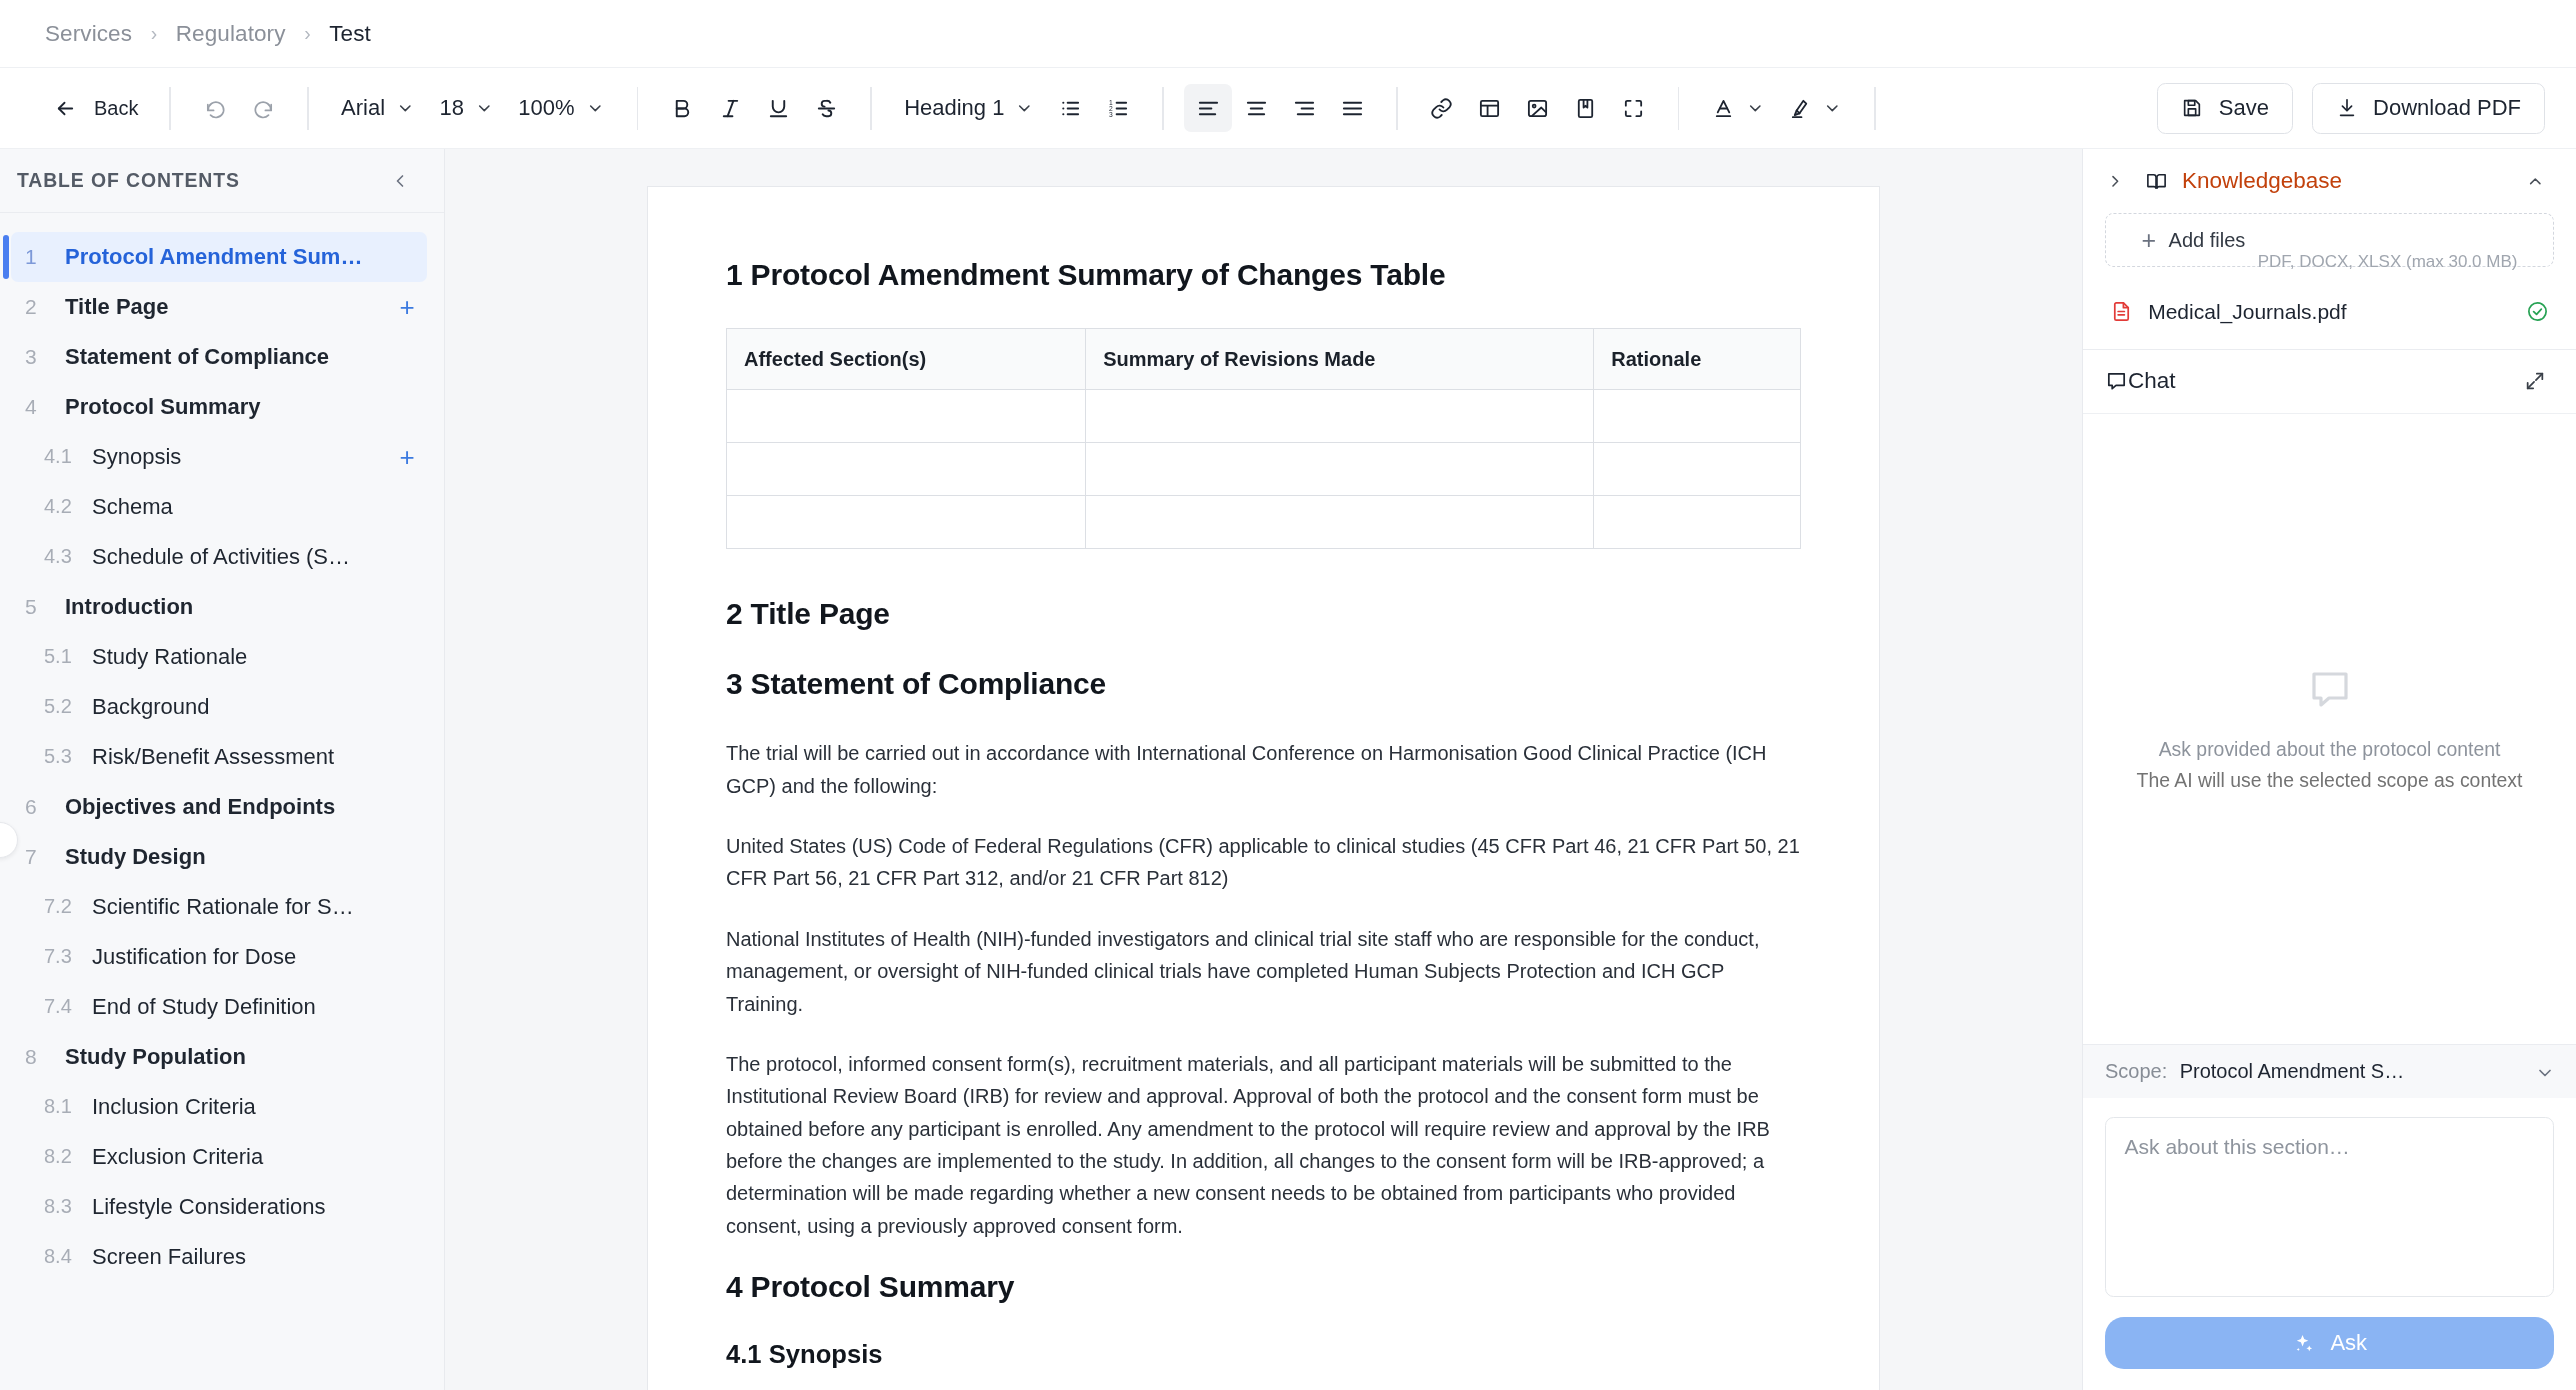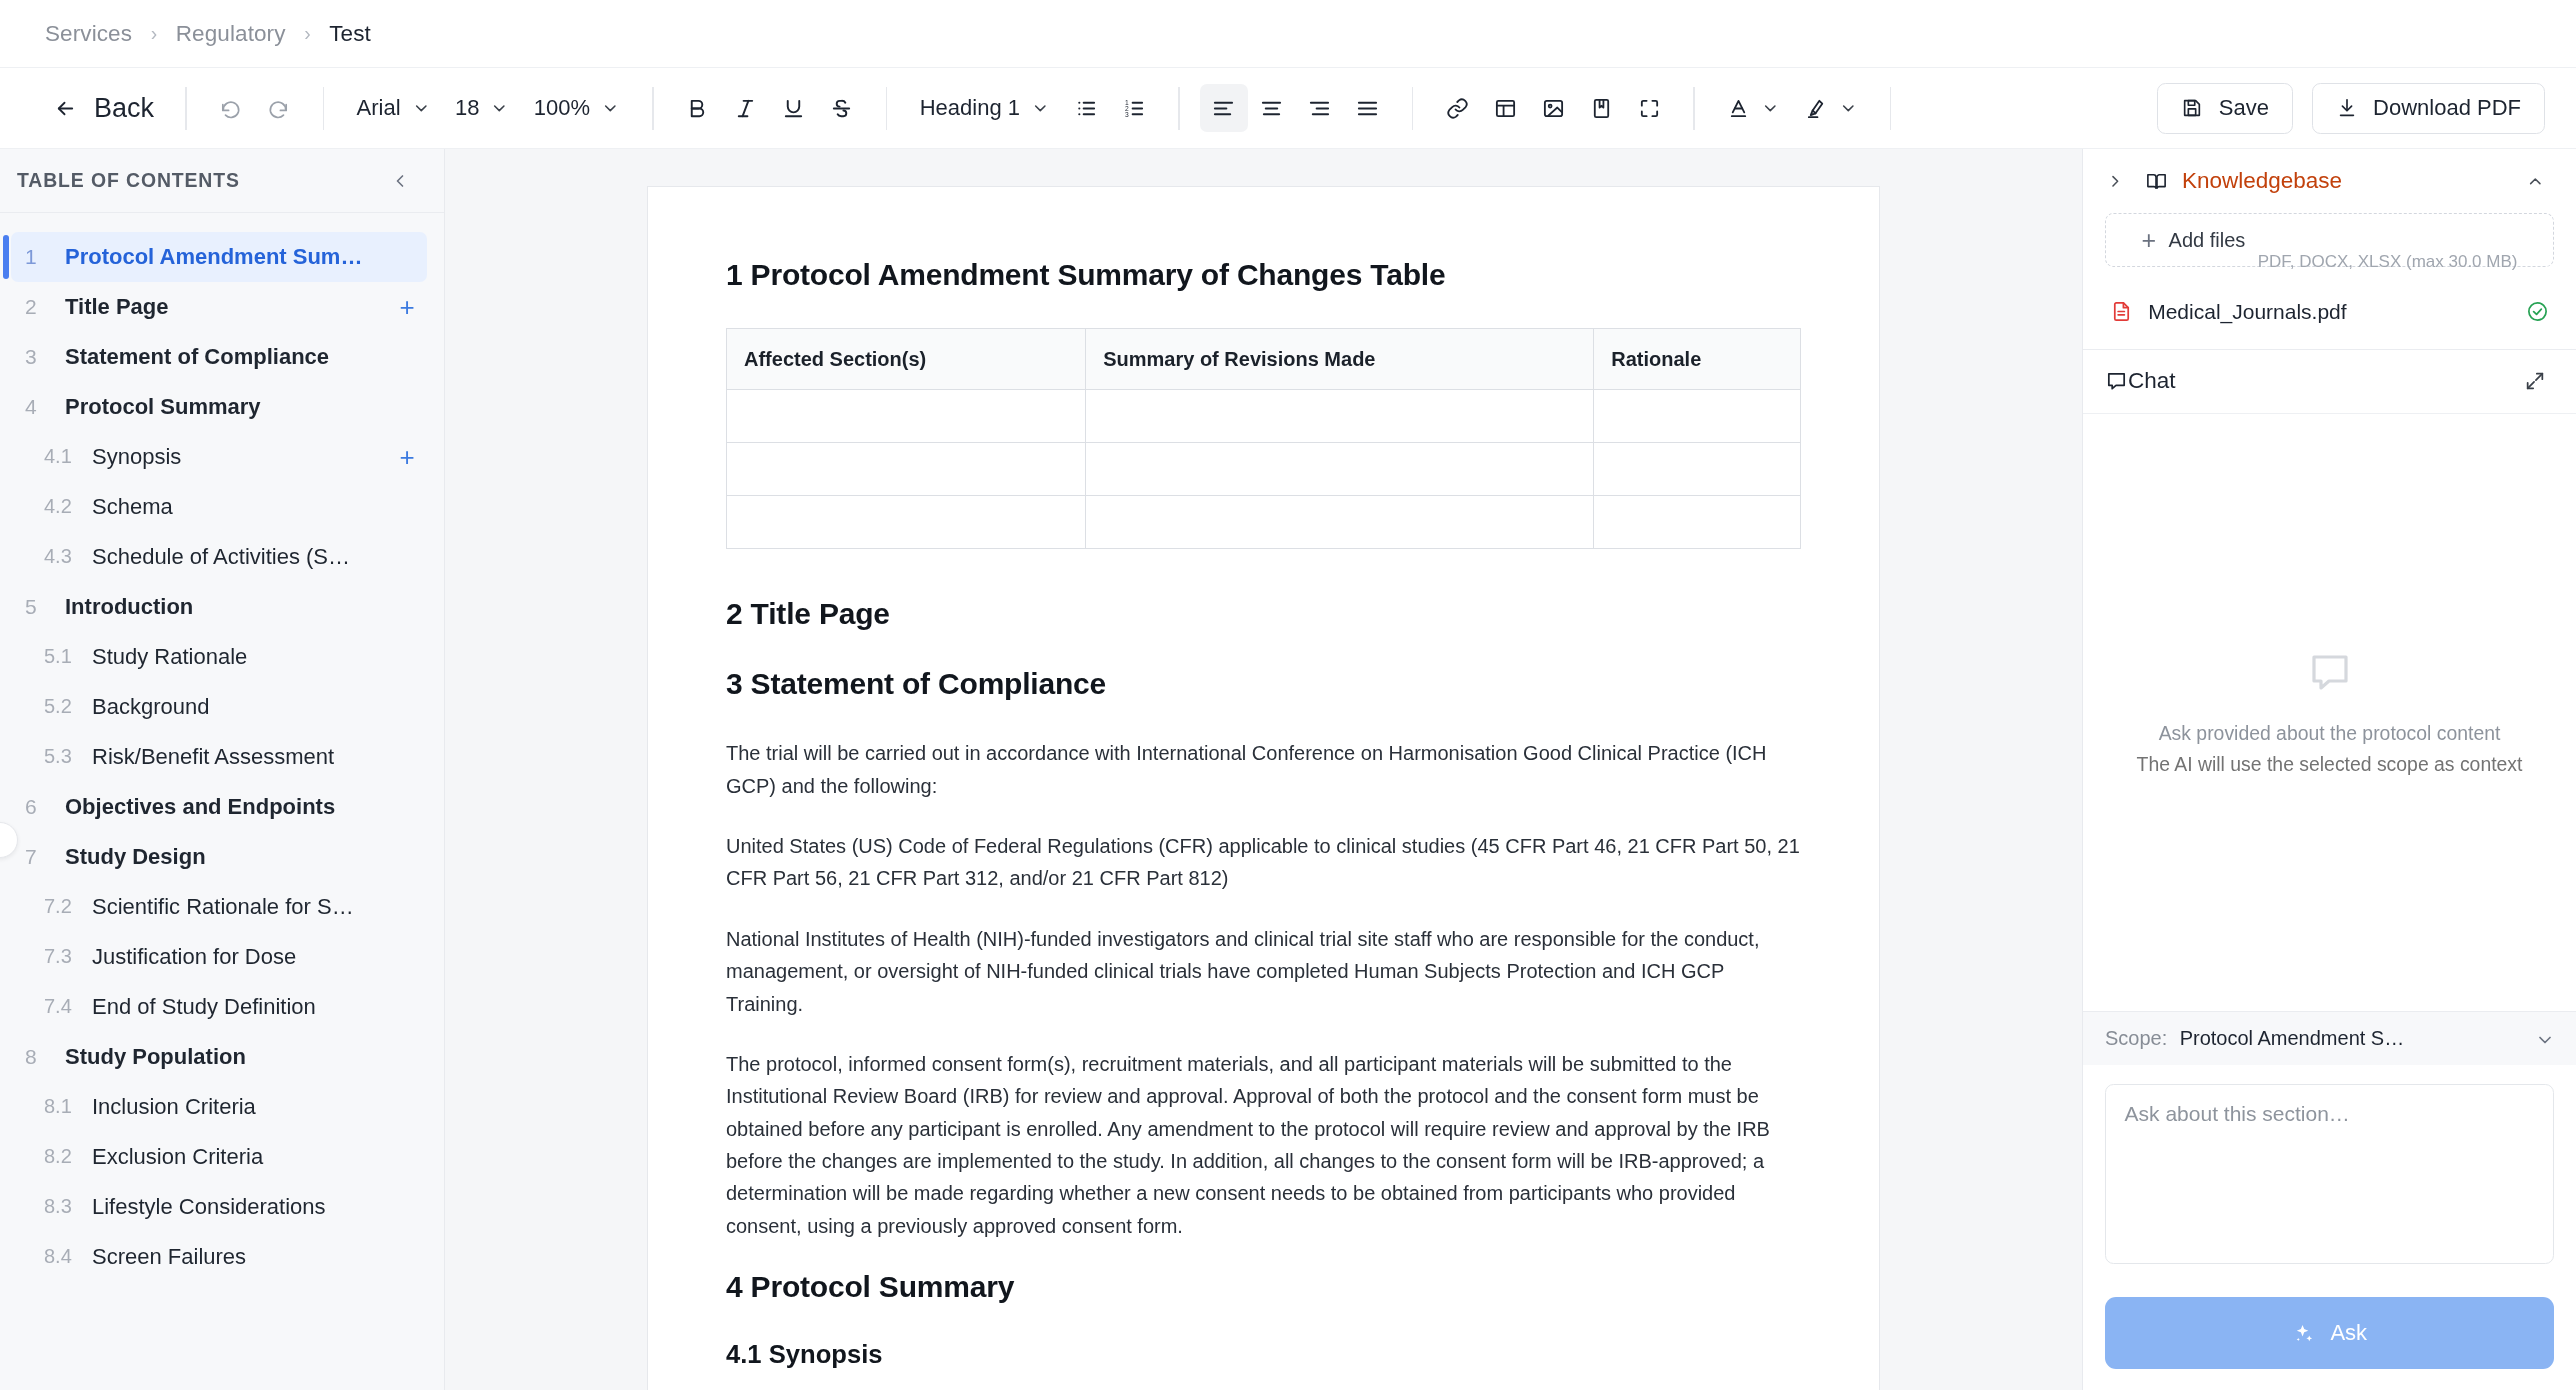--- a/index.html
+++ b/index.html
@@ -31,21 +31,21 @@
     background: #ffffff;
     border-bottom: 1.6px solid #eef0f3;
     gap: 0;
   }
   .tb-btn {
     display: flex; align-items: center; gap: 17px;
     height: 48px; padding: 0 11px;
     border-radius: 7px; cursor: pointer;
     color: #242a33;
   }
-  .tb-back-label { font-size: 27px; color: #1d2430; }
+  .tb-back-label { font-size: 20px; color: #1d2430; }
   .tb-sep {
     width: 1.6px; height: 43px; background: #e6e8ec; margin: 0 20px; flex: none;
   }
   .icon-btn {
     width: 48px; height: 48px; border-radius: 7px;
     display: flex; align-items: center; justify-content: center;
     cursor: pointer; flex: none;
   }
   .icon-btn.on { background: #f2f3f5; }
   .select-btn {
@@ -223,22 +223,22 @@
   .ask-area { padding: 18.6px 22px 22px 22px; background: #fff; }
   .ask-box {
     width: 100%; height: 180px;
     border: 1.6px solid #e4e7eb; border-radius: 8.5px;
     padding: 17px 18.6px; font-size: 21px; color: #1d2430;
     font-family: "Liberation Sans", sans-serif;
     resize: none; outline: none; background: #fff;
   }
   .ask-box::placeholder { color: #8e949d; }
   .ask-btn {
-    margin-top: 30px; width: 100%; height: 72px;
-    background: #8ab4f3; border: none; border-radius: 11px;
+    margin-top: 17px; width: 100%; height: 52px;
+    background: #8ab4f3; border: none; border-radius: 19px;
     display: flex; align-items: center; justify-content: center; gap: 15.5px;
     cursor: pointer; font-size: 22px; color: #ffffff;
     font-family: "Liberation Sans", sans-serif;
   }
 
   svg { display: block; }
 </style>
 </head>
 <body>
 

